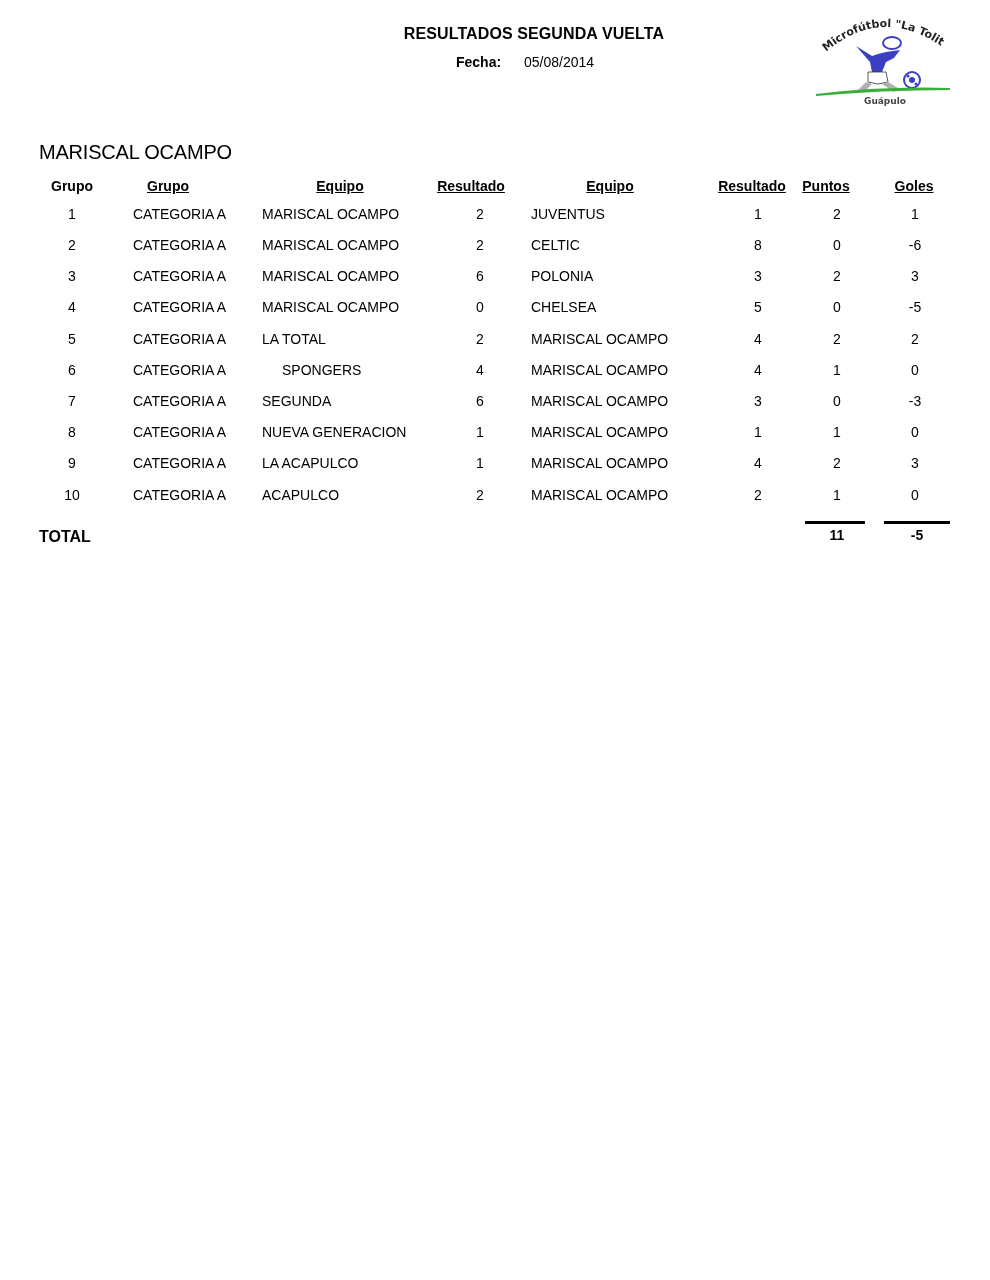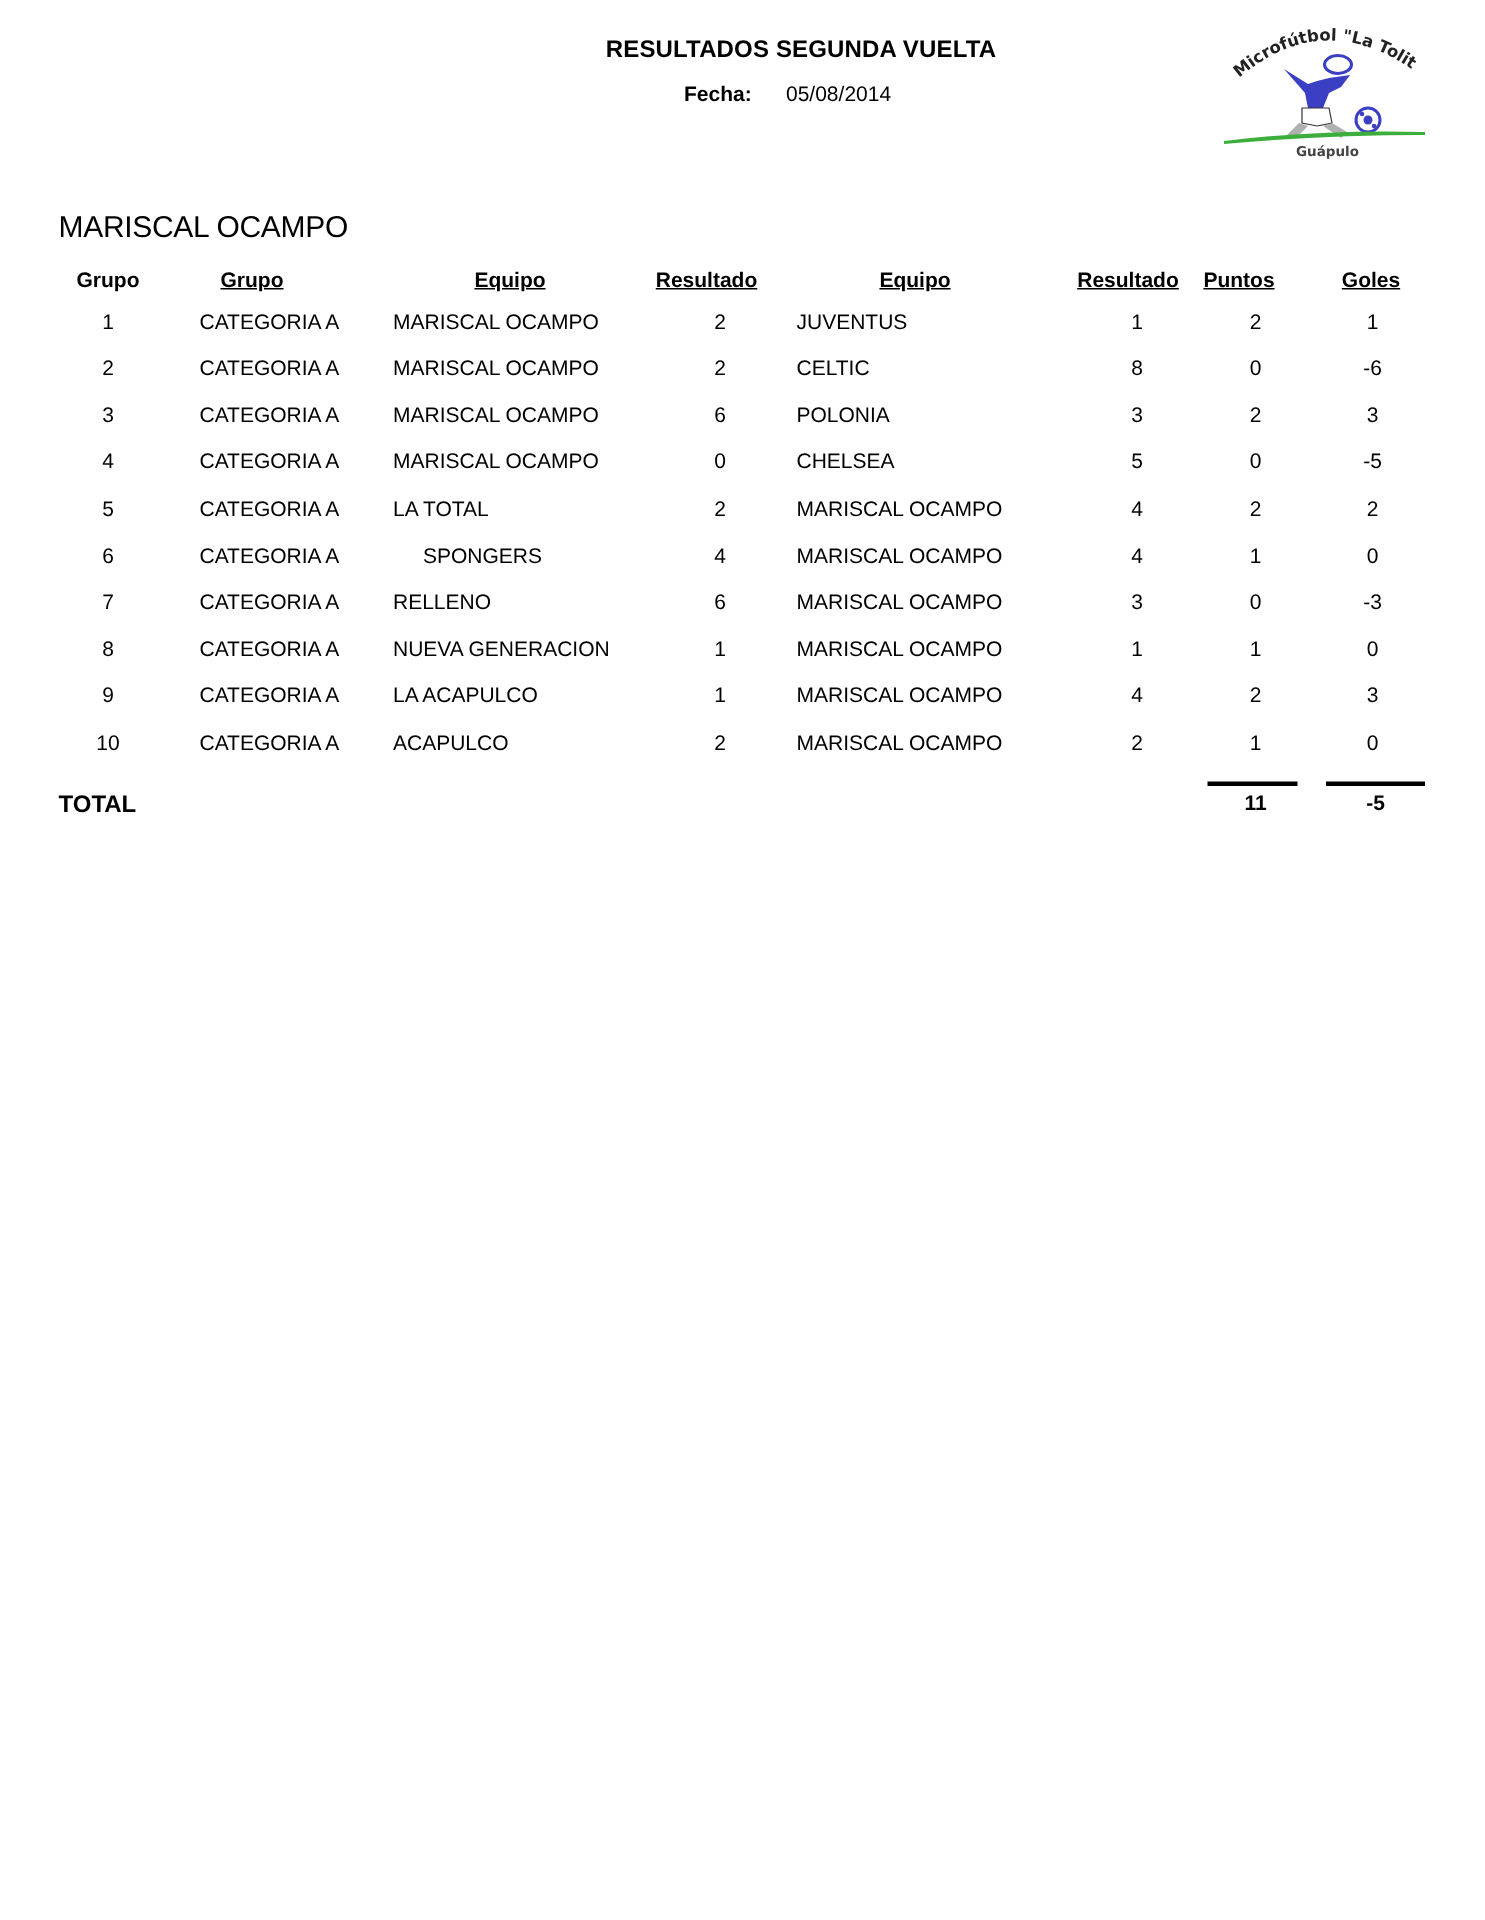--- a/index.html
+++ b/index.html
@@ -128,21 +128,21 @@
         <div class="abs cell " style="left:262px;top:362px;margin-left:20px;">SPONGERS</div>
         <div class="abs cell c" style="left:460px;width:40px;top:362px;">4</div>
         <div class="abs cell " style="left:531px;top:362px;">MARISCAL OCAMPO</div>
         <div class="abs cell c" style="left:738px;width:40px;top:362px;">4</div>
         <div class="abs cell c" style="left:817px;width:40px;top:362px;">1</div>
         <div class="abs cell c" style="left:895px;width:40px;top:362px;">0</div>
       </div>
       <div>
         <div class="abs cell c" style="left:40px;width:64px;top:393px;">7</div>
         <div class="abs cell " style="left:133px;top:393px;">CATEGORIA A</div>
-        <div class="abs cell " style="left:262px;top:393px;">RELLENO</div>
+        <div class="abs cell " style="left:262px;top:393px;">SEGUNDA</div>
         <div class="abs cell c" style="left:460px;width:40px;top:393px;">6</div>
         <div class="abs cell " style="left:531px;top:393px;">MARISCAL OCAMPO</div>
         <div class="abs cell c" style="left:738px;width:40px;top:393px;">3</div>
         <div class="abs cell c" style="left:817px;width:40px;top:393px;">0</div>
         <div class="abs cell c" style="left:895px;width:40px;top:393px;">-3</div>
       </div>
       <div>
         <div class="abs cell c" style="left:40px;width:64px;top:424px;">8</div>
         <div class="abs cell " style="left:133px;top:424px;">CATEGORIA A</div>
         <div class="abs cell " style="left:262px;top:424px;">NUEVA GENERACION</div>

